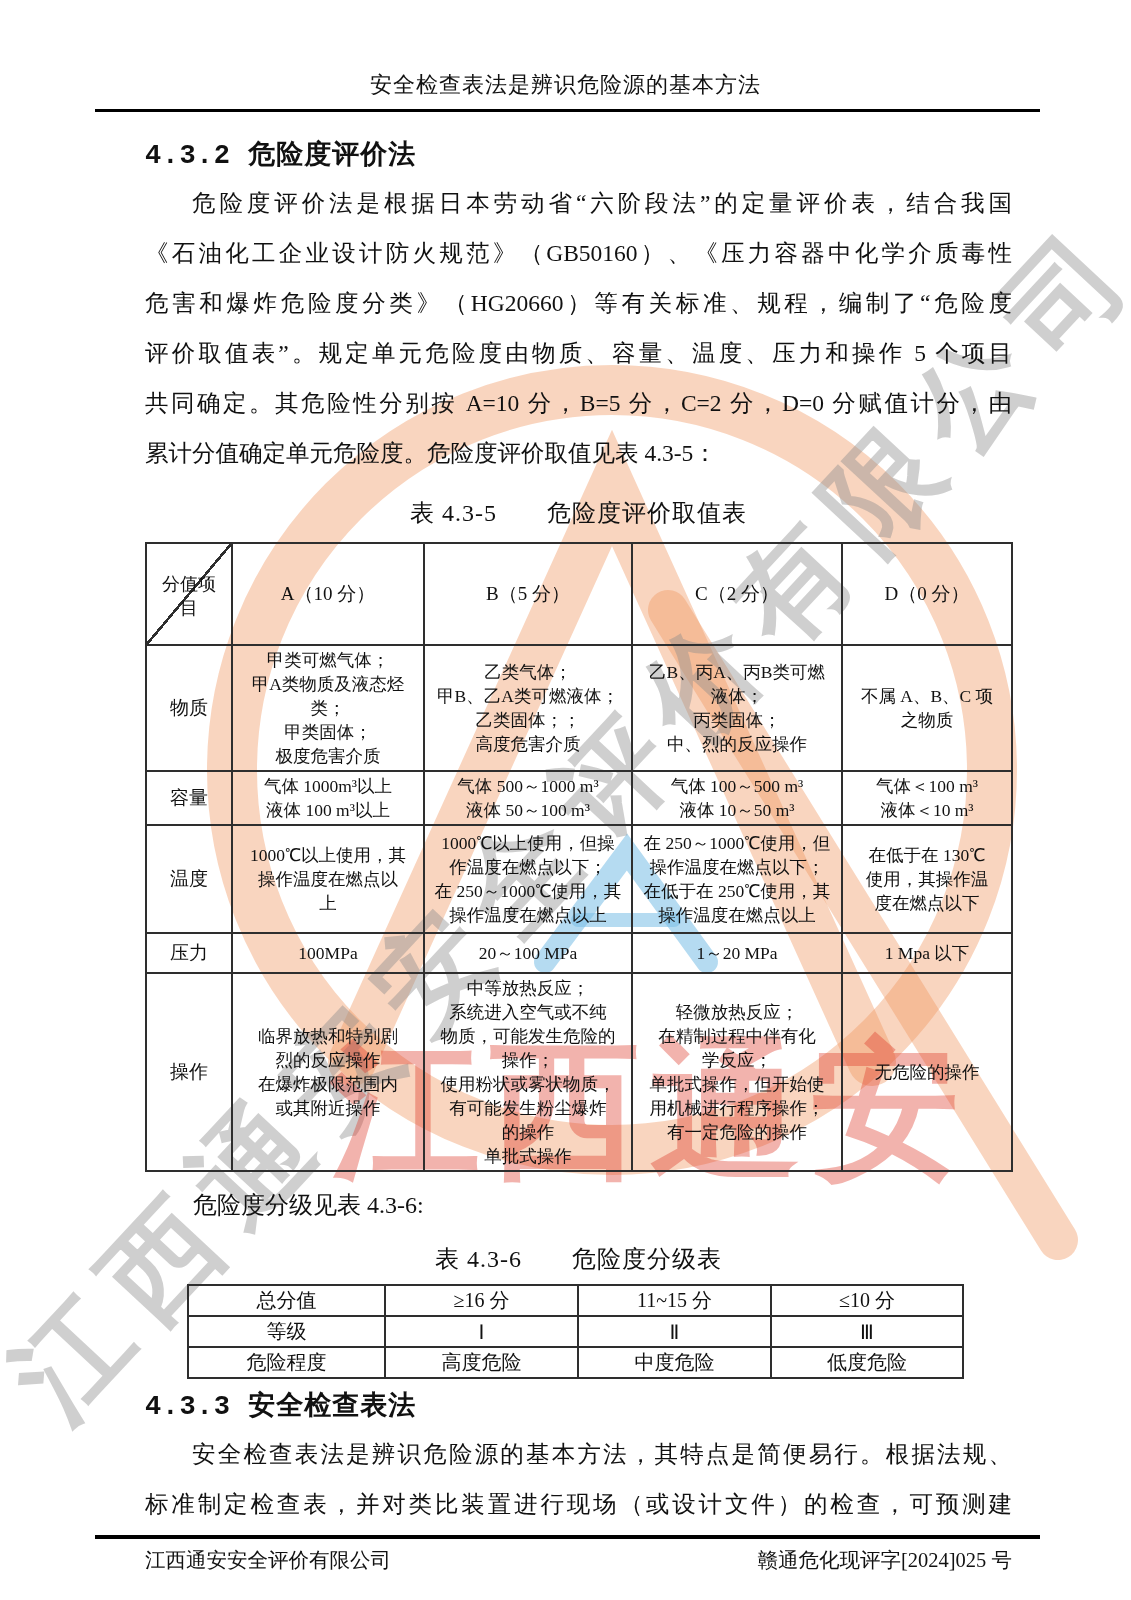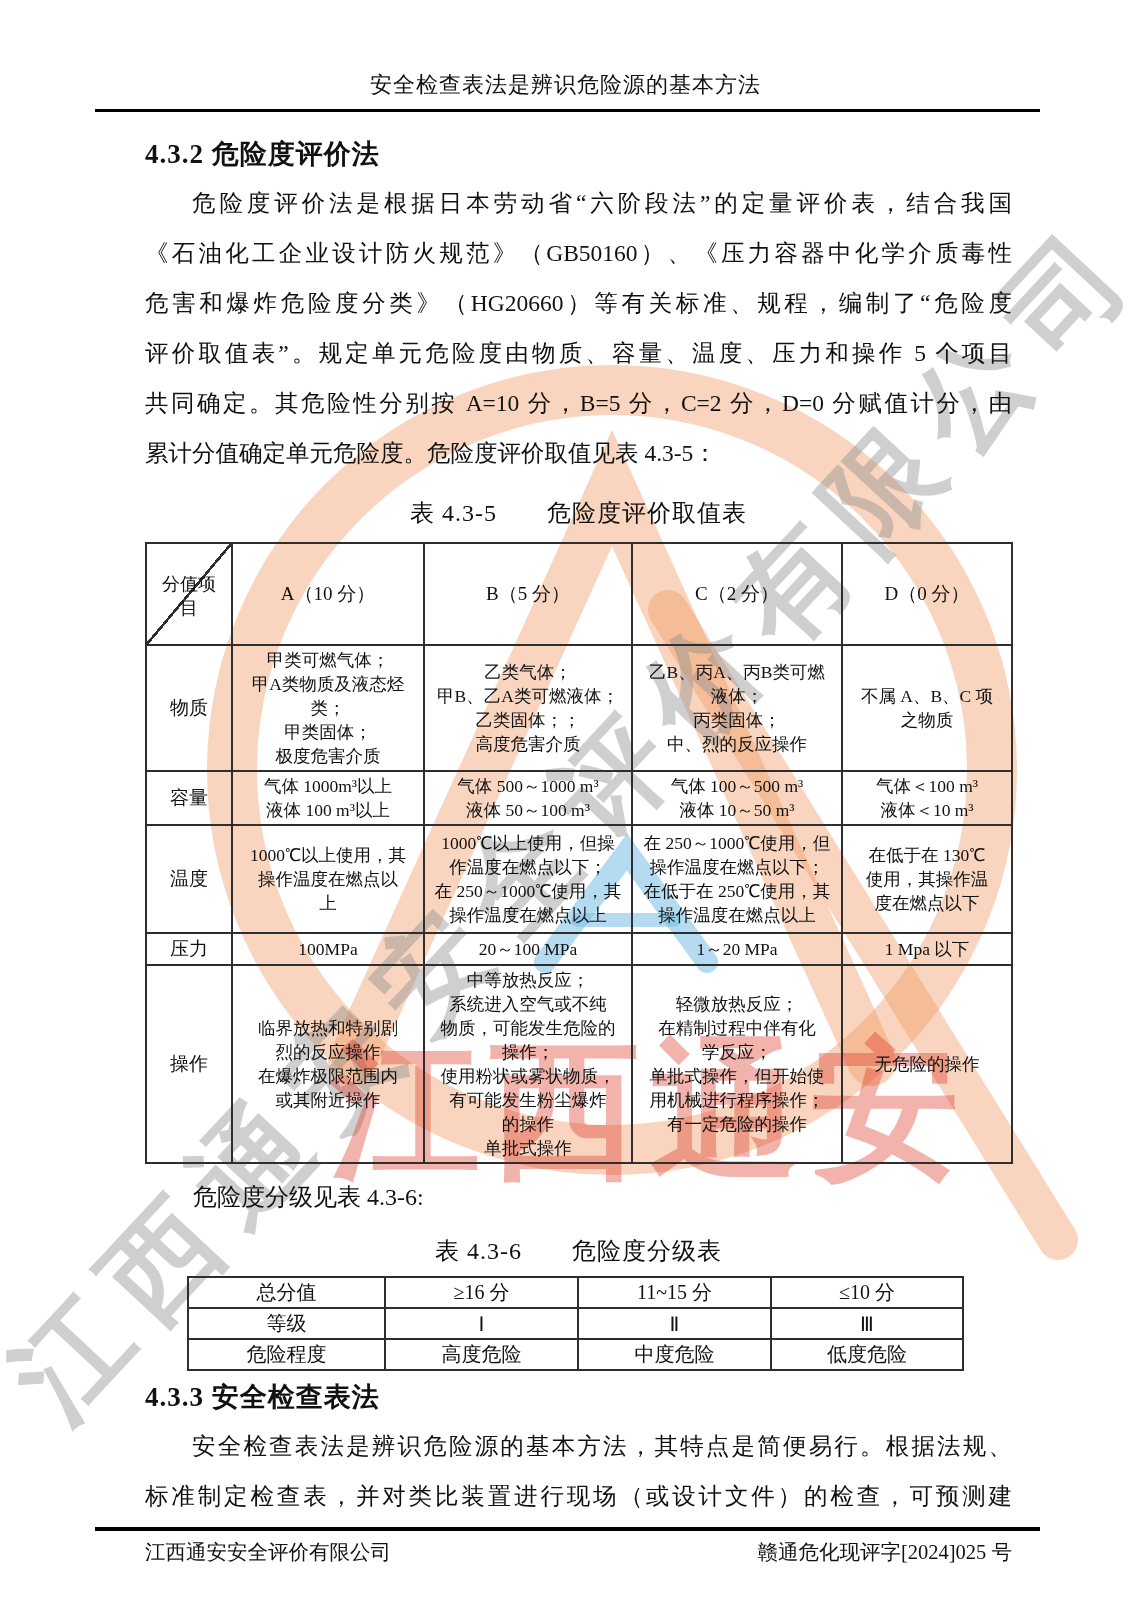--- a/index.html
+++ b/index.html
@@ -27,21 +27,21 @@
     font-size:150px;font-weight:bold;letter-spacing:10px;
     color:rgba(222,56,40,0.38);white-space:nowrap;
   }
   
   .content-layer{position:relative;z-index:1;}
   .doc-header{padding-top:70px;}
   .doc-header-title{text-align:center;font-size:22px;letter-spacing:1px;}
   .doc-header-rule{width:945px;margin:9px auto 0 95px;border:0;border-top:3.5px solid #000;}
   .main{margin-left:145px;width:867px;}
   .sec-heading{
-    font-family:Liberation Serif, serif;
+    font-family:Liberation Mono, monospace;
     font-weight:bold;font-size:27px;margin-top:24px;letter-spacing:1px;
   }
   .para{margin-top:6px;}
   .pline{
     height:50px;line-height:50px;font-size:23.5px;
     text-align:justify;text-align-last:justify;
     overflow:hidden;white-space:nowrap;
   }
   .pline.indent{text-indent:2em;}
   .pline.short{text-align-last:left;}
@@ -55,21 +55,21 @@
     border:2px solid #2e2e2e;text-align:center;vertical-align:middle;
     font-size:17.5px;line-height:24px;white-space:pre-line;
     padding:2px 3px;font-weight:normal;
   }
   .t435 th{font-size:19px;}
   .t435 .hdr td{font-size:19px;}
   .rh-head{height:58px;padding-left:24px;}
   .rh-0{height:124px;}
   .rh-1{height:46px;}
   .rh-2{height:108px;}
-  .rh-3{height:32px;}
+  .rh-3{height:40px;}
   .rh-4{height:188px;}
   td.diag{
     position:relative;padding:0;
     background:
       linear-gradient(to bottom right,
         transparent calc(50% - 1.3px),
         #2e2e2e calc(50% - 1.3px),
         #2e2e2e calc(50% + 1.3px),
         transparent calc(50% + 1.3px));
   }

